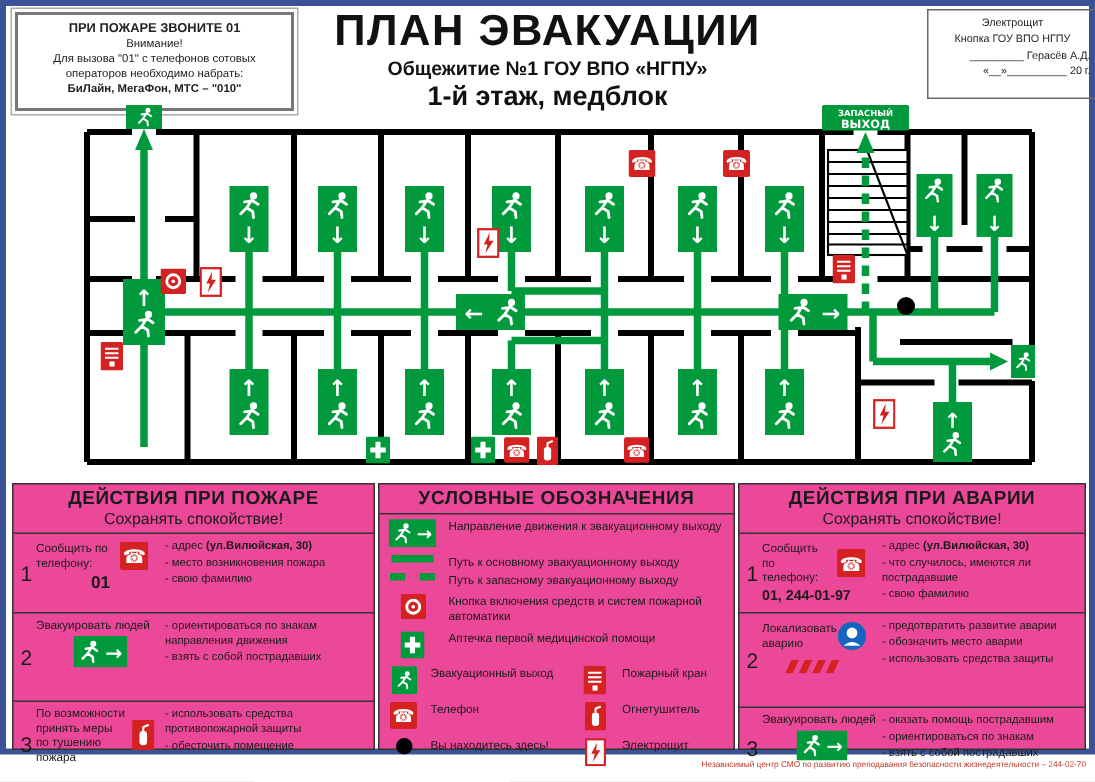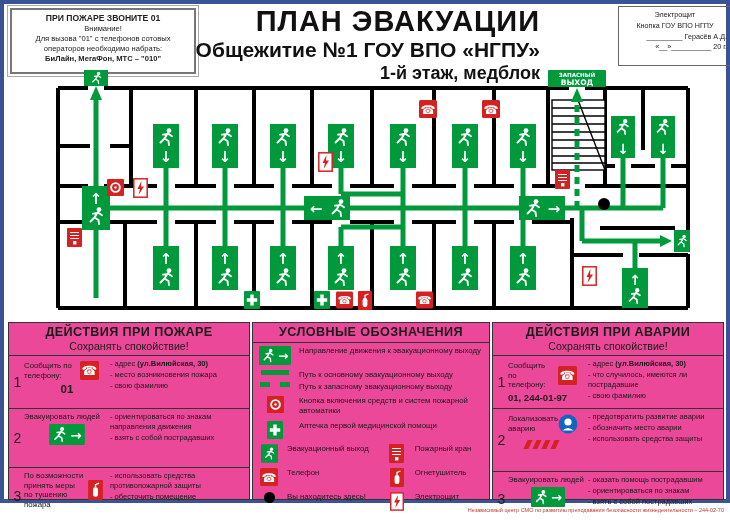--- a/index.html
+++ b/index.html
@@ -1,23 +1,23 @@
 <!DOCTYPE html>
 <html><head>
 <meta charset="utf-8">
 <style>
   html,body{margin:0;padding:0;background:#e8e8e8;}
   .poster{position:relative;width:730px;height:521px;background:#fff;font-family:"Liberation Sans",sans-serif;overflow:hidden;text-decoration:underline;}
   .frame{position:absolute;left:0;top:0;width:722px;height:495px;border:4px solid #3a5394;}
   
   .firebox{position:absolute;left:10px;top:8px;width:174px;height:56px;border:2px solid #777;outline:1px solid #aaa;outline-offset:2px;padding:3px 4px;text-align:center;font-size:7.6px;line-height:1.3;color:#222;}
   .firebox .t{font-weight:bold;font-size:8.6px;}
-  .titlewrap{position:absolute;left:190px;top:6px;width:350px;text-align:right;color:#111;}
+  .titlewrap{position:absolute;left:190px;top:6px;width:350px;text-align:center;color:#111;}
   .titlewrap .big{font-size:29px;font-weight:bold;letter-spacing:1px;line-height:1.05;}
-  .titlewrap .sub1{font-size:21px;font-weight:bold;margin-top:2px;}
+  .titlewrap .sub1{font-size:13px;font-weight:bold;margin-top:2px;}
   .titlewrap .sub2{font-size:18px;font-weight:bold;margin-top:1px;}
   .approvebox{position:absolute;left:618px;top:6px;width:104px;height:52px;border:1.5px solid #666;padding:3px 4px;font-size:7.2px;line-height:1.5;color:#222;text-align:center;}
   .approvebox .r{text-align:right;}
   
   .plan{position:absolute;left:38px;top:70px;}
   .plan svg text{font-family:"DejaVu Sans","Liberation Sans",sans-serif;}
   
   .panel{position:absolute;top:322px;border:1.6px solid #333;background:#ec4899;color:#1a1a1a;}
   .panel .hd{text-align:center;border-bottom:1.2px solid #333;padding:2px 0 3px 0;}
   .panel .hd .h1{font-size:12.6px;font-weight:bold;letter-spacing:.4px;}

